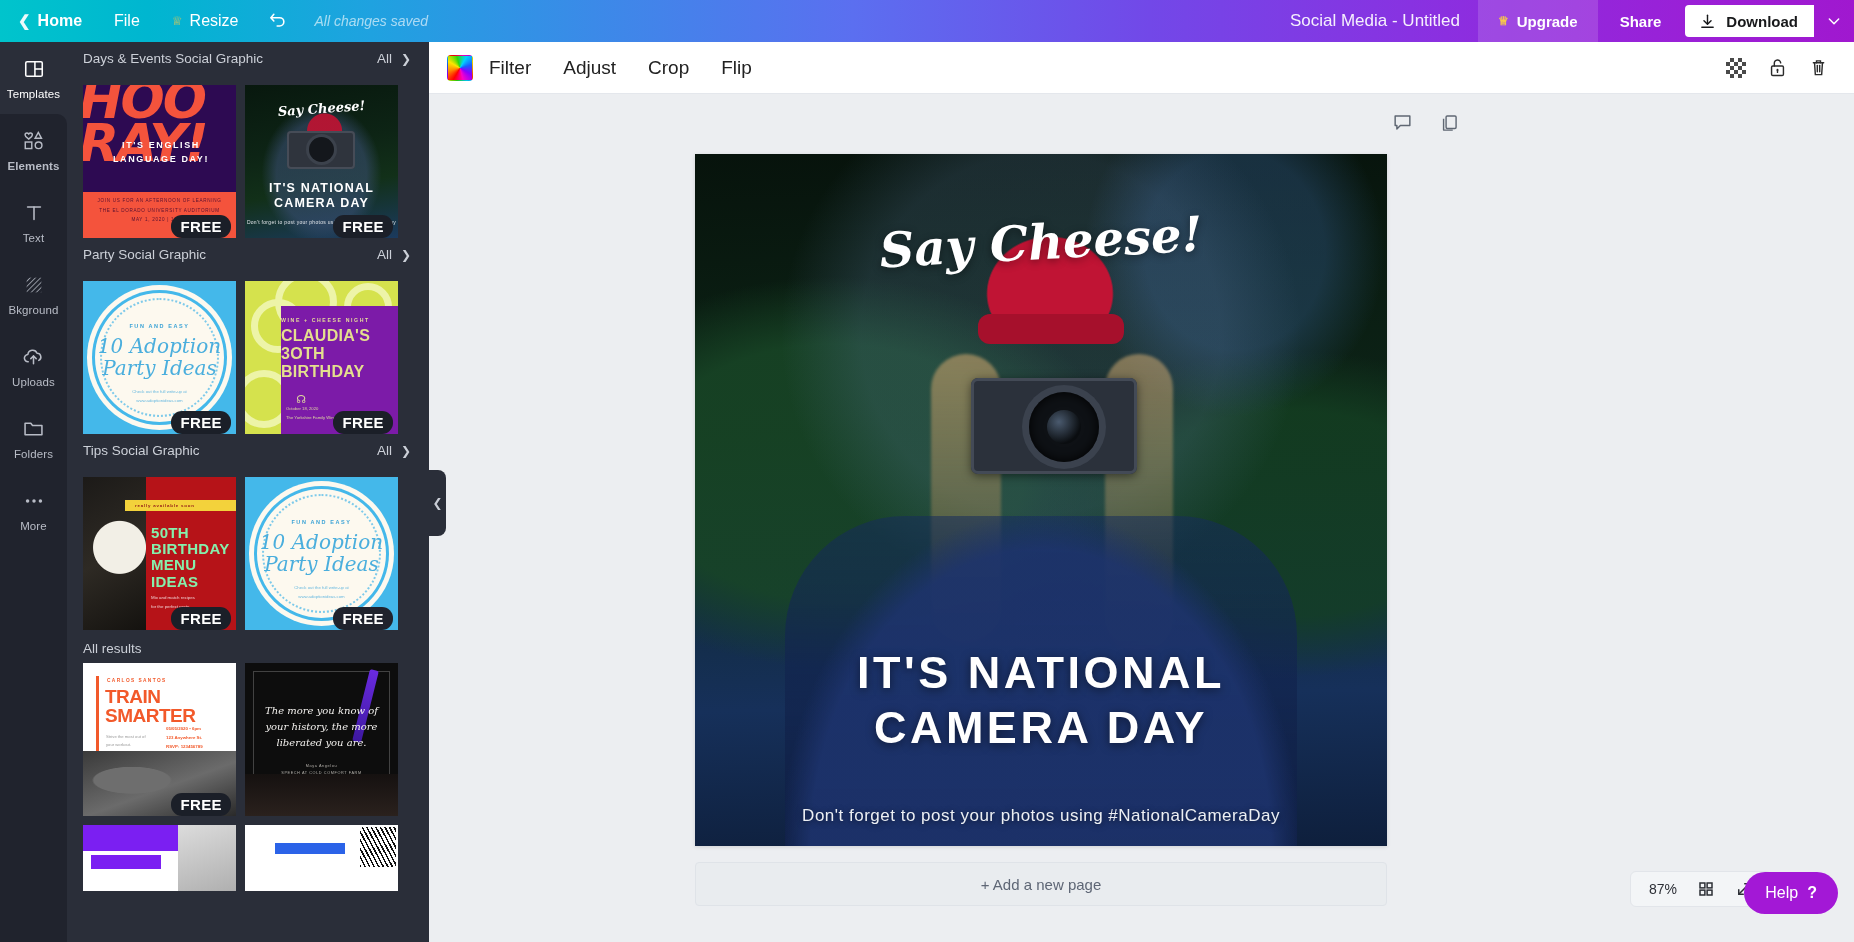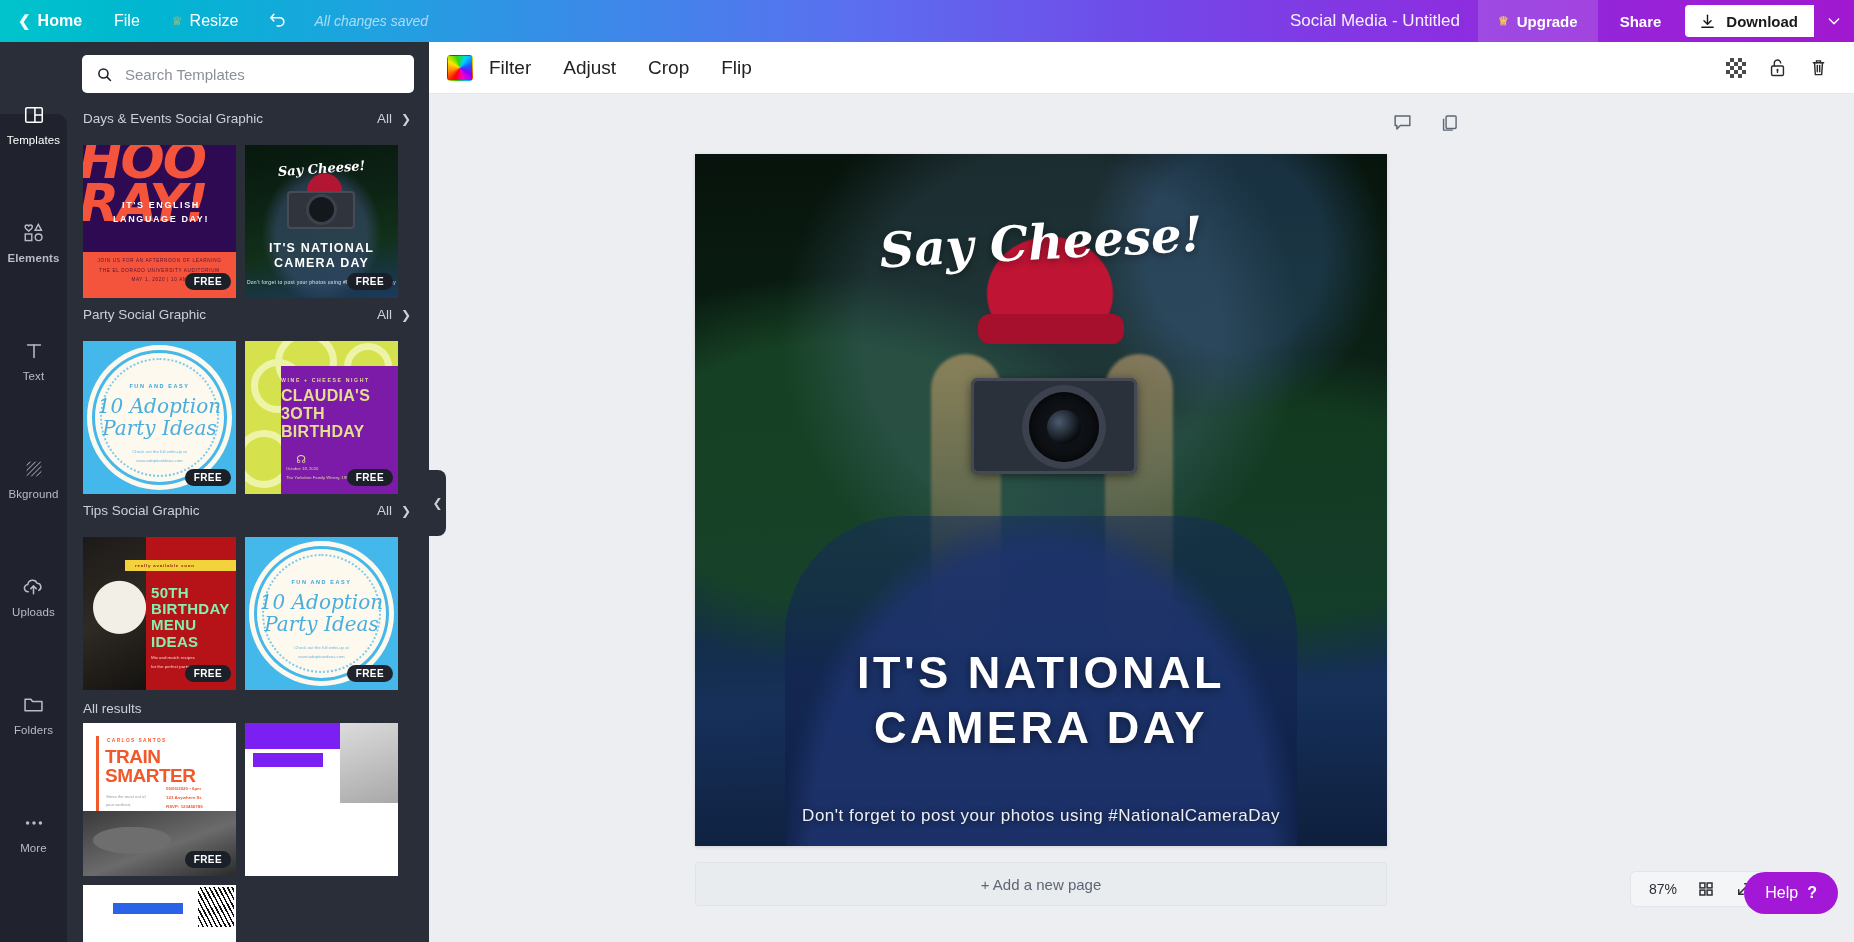--- a/index.html
+++ b/index.html
@@ -73,21 +73,21 @@
     position: absolute; top: 42px; left: 0;
     width: 67px; height: 900px;
     background: #2a2e39;
     z-index: 30;
   }
   .rail-item {
     width: 67px; height: 72px;
     display: flex; flex-direction: column;
     align-items: center; justify-content: center;
     gap: 7px; cursor: pointer;
-    color: #b8bcc6; position: relative; margin-top: 46px;
+    color: #b8bcc6; position: relative;
   }
   .rail-item.active { color: #fff; }
   .rail-below {
     position: absolute; top: 72px; left: 0;
     width: 67px; height: 828px;
     background: #20232d;
     border-top-right-radius: 10px;
   }
   .rail-label { font-size: 11.5px; letter-spacing: .1px; }
   .rail-ico { height: 24px; display:flex; align-items:center; justify-content:center; }
@@ -130,23 +130,23 @@
   .sec-all .ch { font-size: 12px; }
   .grid {
     display: grid; grid-template-columns: 153px 153px;
     gap: 9px; padding: 0 16px;
   }
   .thumb {
     position: relative; width: 153px; height: 153px;
     overflow: hidden; cursor: pointer; background: #1a1d25;
   }
   .free-badge {
-    position: absolute; right: 5px; bottom: 8px;
+    position: absolute; right: 5px; bottom: 0;
     background: #1b1f28; color: #fff;
-    font-size: 10px; font-weight: 700; letter-spacing: .4px;
+    font-size: 15px; font-weight: 700; letter-spacing: .4px;
     padding: 3px 9px; border-radius: 11px;
   }
   .free-badge.light { background: #20232d; }
 
   
   .t-hooray { background: #2d0a52; position:relative; }
   .t-hooray .hooray-txt {
     position:absolute; top:-6px; left:-4px; width:170px;
     font-size: 52px; font-weight: 900; font-style: italic;
     color: #f4533c; line-height: .82; letter-spacing: -2px;
@@ -659,31 +659,20 @@
           <circle cx="12" cy="5" r="1.9"></circle>
           <circle cx="19" cy="5" r="1.9"></circle>
       </svg>
     </span>
     <span class="rail-label">More</span>
   </div>
 </div>
 
 <div class="panel">
 
-  <div class="search-wrap">
-    <div class="search-box">
-      <span>
-        <svg width="17" height="17" viewBox="0 0 24 24" fill="none" stroke="#1f2128" stroke-width="2.2" stroke-linecap="round">
-          <circle cx="10.5" cy="10.5" r="6.4"></circle>
-            <line x1="15.4" y1="15.4" x2="20.4" y2="20.4"></line>
-        </svg>
-      </span>
-      <input class="search-input" type="text" placeholder="Search Templates" style="">
-    </div>
-  </div>
 
   <div class="panel-scroll">
 
     <div class="sec-head">
       <div class="sec-title">Days &amp; Events Social Graphic</div>
       <div class="sec-all">
         <span>All</span>
         <span class="ch">❯</span>
       </div>
     </div>
@@ -783,20 +772,28 @@
         <div class="tr-kick">CARLOS SANTOS</div>
         <div class="tr-title" style="white-space:pre-line">TRAIN
 SMARTER</div>
         <div class="tr-sub" style="white-space:pre-line">Strive the most out of
 your workout.</div>
         <div class="tr-meta" style="white-space:pre-line">05/05/2020 • 6pm
 123 Anywhere St.
 RSVP: 123456789</div>
         <div class="tr-photo"></div>
         <div class="free-badge">FREE</div>
+      </div>
+      <div class="thumb t-quote">
+        <div class="inner-border"></div>
+        <div class="pen"></div>
+        <div class="hand"></div>
+        <div class="q-txt">The more you know of your history, the more liberated you are.</div>
+        <div class="q-cite" style="white-space:pre-line">Maya Angelou
+SPEECH AT COLD COMFORT FARM</div>
       </div>
       <div class="thumb t-purple">
         <div class="blk"></div>
         <div class="blk2"></div>
         <div class="ph"></div>
       </div>
       <div class="thumb t-white">
         <div class="bb"></div>
         <div class="scribble"></div>
       </div>

